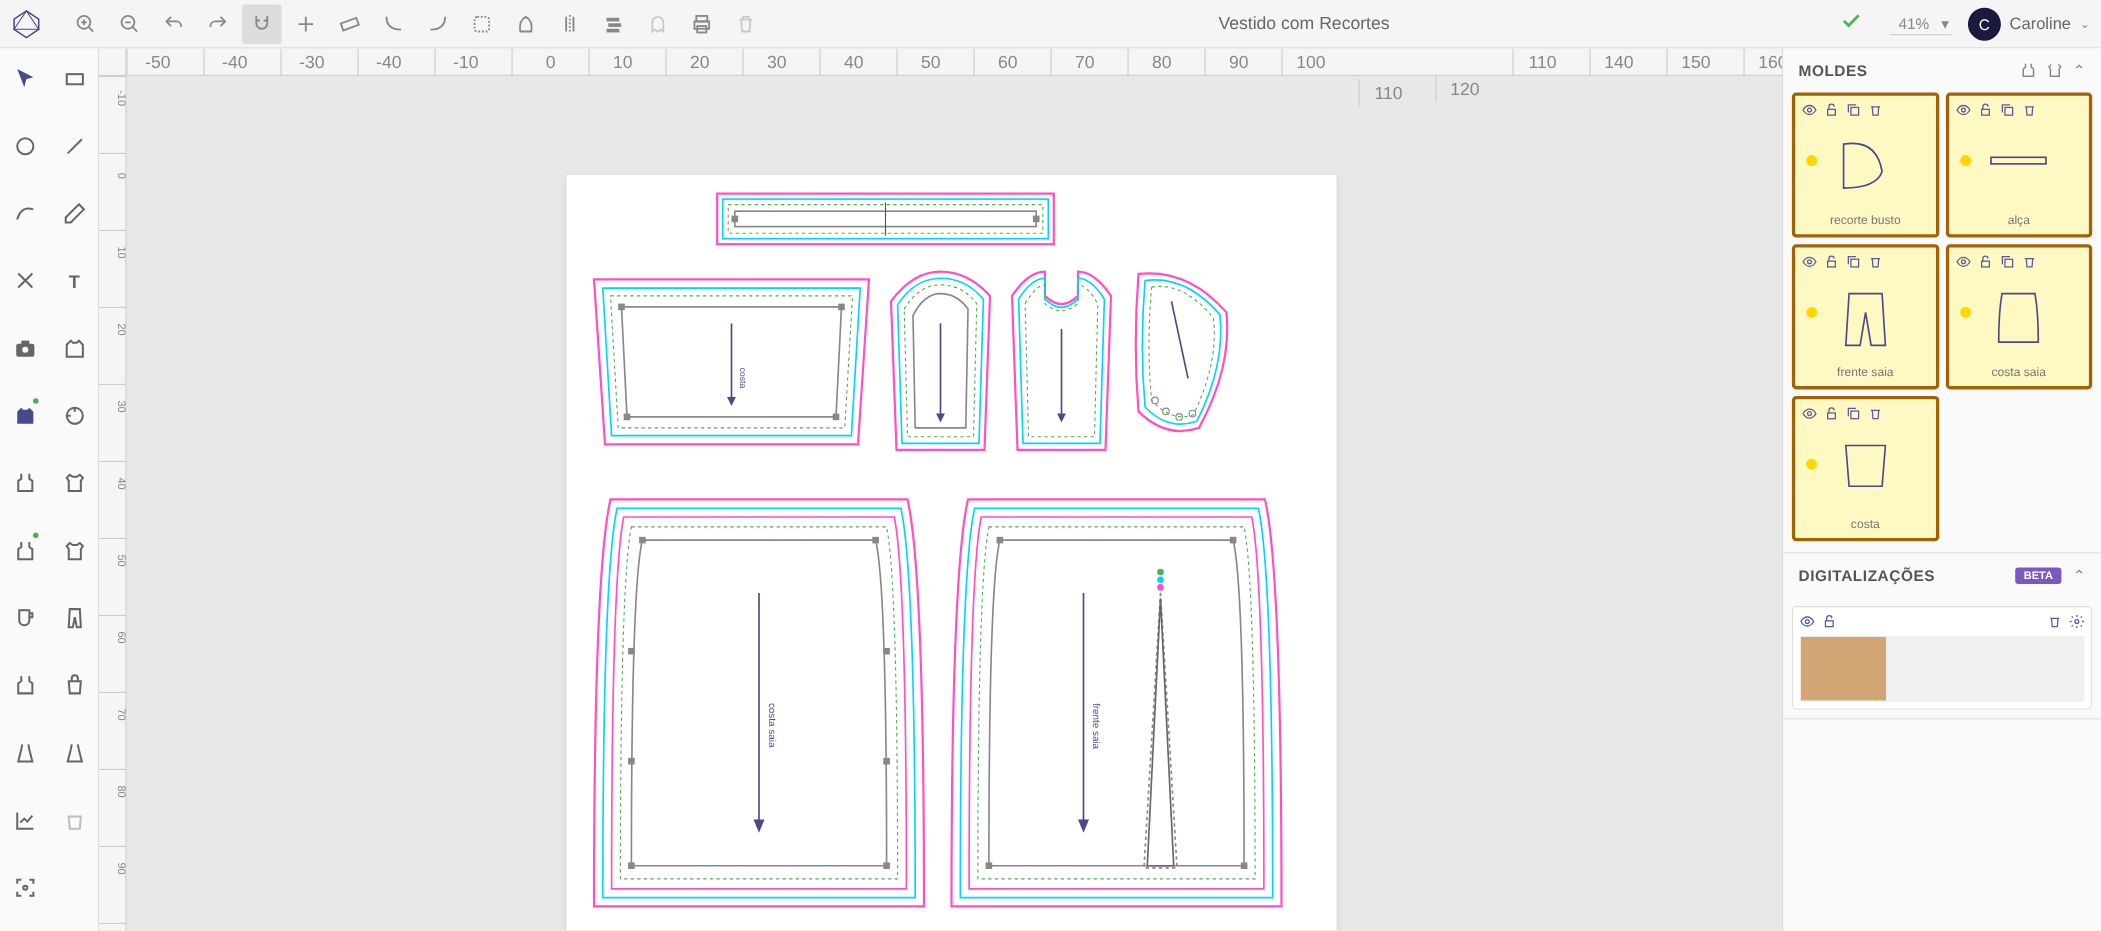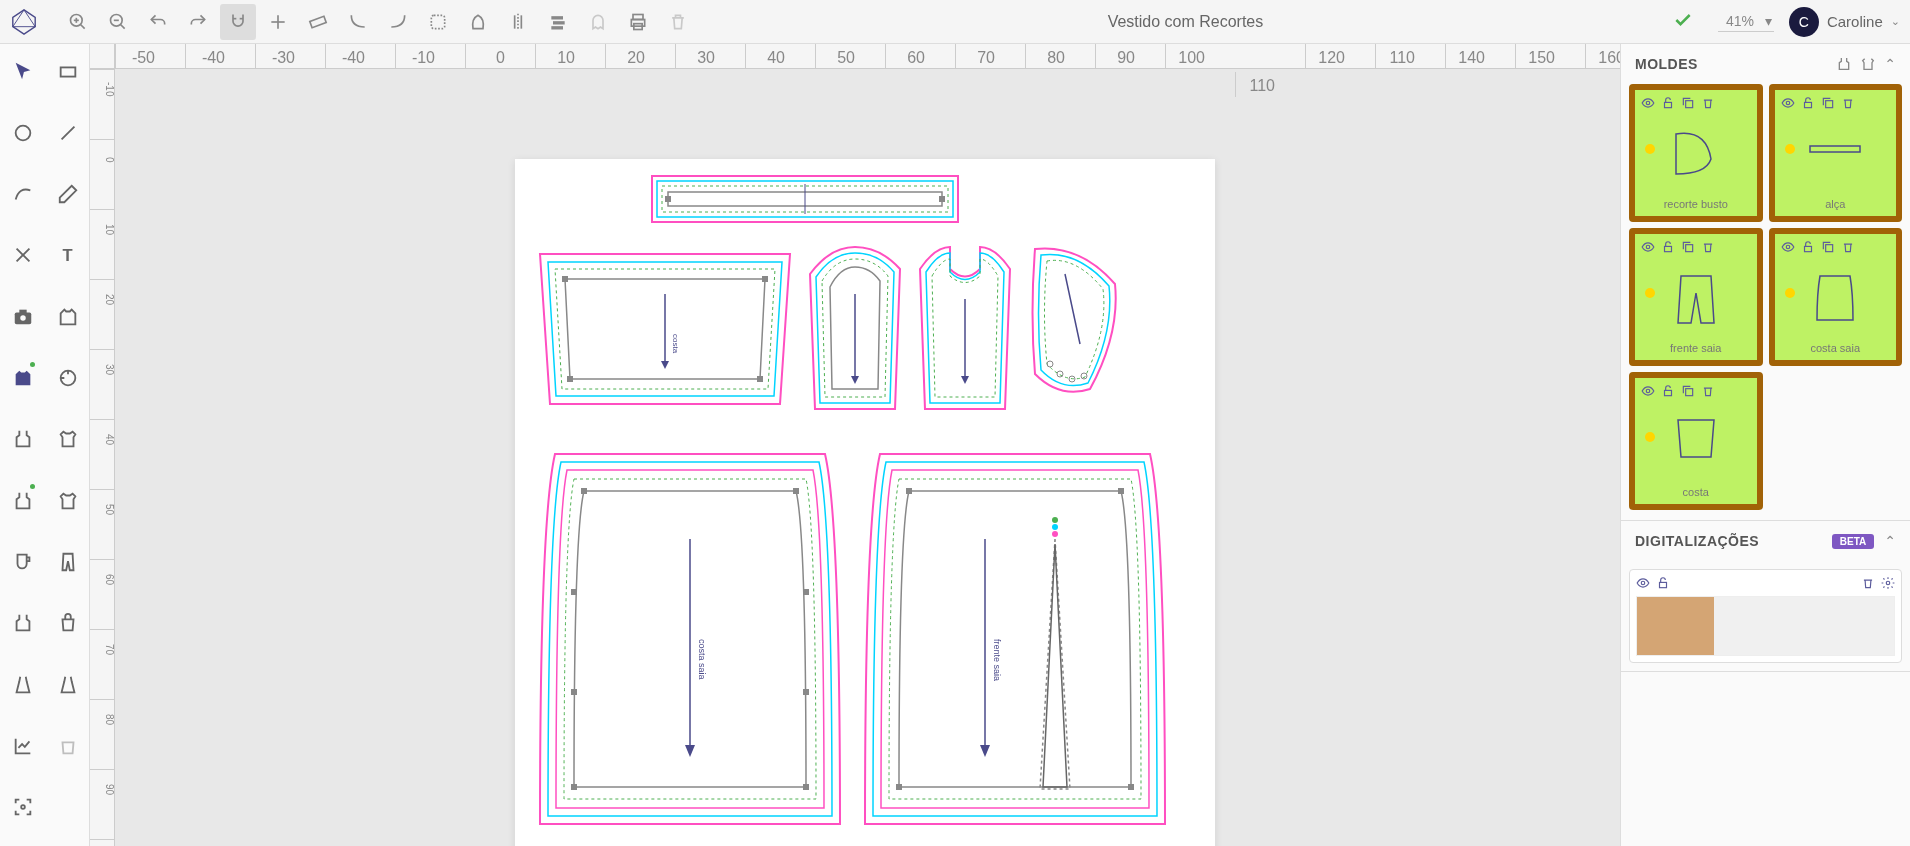--- a/index.html
+++ b/index.html
@@ -39,21 +39,21 @@
 .canvas { position: absolute; top: 25px; left: 25px; right: 0; bottom: 0; }
 .paper { position: absolute; background: white; box-shadow: 0 2px 8px rgba(0,0,0,0.1); }
 
 
 .right-panel { width: 290px; background: #fafafa; border-left: 1px solid #ddd; overflow-y: auto; }
 .panel-section { border-bottom: 1px solid #ddd; }
 .panel-header { padding: 12px 14px; display: flex; align-items: center; justify-content: space-between; }
 .panel-title { font-weight: bold; color: #555; font-size: 14px; letter-spacing: 0.5px; }
 .panel-header-icons { display: flex; gap: 8px; color: #888; }
 .mold-grid { display: grid; grid-template-columns: 1fr 1fr; gap: 6px; padding: 0 8px 10px; }
-.mold-card { border: 6px solid #a16207; border-radius: 4px; background: #bef264; padding: 6px; }
+.mold-card { border: 3px solid #a16207; border-radius: 4px; background: #fef9c3; padding: 6px; }
 .mold-icons { display: flex; gap: 6px; color: #5c5c9c; margin-bottom: 4px; }
 .mold-icons svg { width: 14px; height: 14px; }
 .mold-preview { height: 80px; display: flex; align-items: center; justify-content: center; position: relative; }
 .mold-dot { position: absolute; left: 4px; top: 30px; width: 10px; height: 10px; background: #ffd600; border-radius: 50%; }
 .mold-label { text-align: center; font-size: 11px; color: #777; margin-top: 4px; }
 .beta-badge { background: #7e57c2; color: white; font-size: 10px; padding: 2px 8px; border-radius: 3px; font-weight: bold; }
 
 .digi-card { margin: 8px; border: 1px solid #ddd; border-radius: 4px; background: white; padding: 6px; }
 .digi-icons { display: flex; justify-content: space-between; color: #5c5c9c; }
 .digi-preview { height: 60px; background: linear-gradient(90deg, #d4a574 30%, #f0f0f0 30%); margin-top: 6px; border: 1px solid #eee; }
@@ -333,21 +333,21 @@
         <div class="ruler-tick-h" style="left: 490px;">20</div>
         <div class="ruler-tick-h" style="left: 560px;">30</div>
         <div class="ruler-tick-h" style="left: 630px;">40</div>
         <div class="ruler-tick-h" style="left: 700px;">50</div>
         <div class="ruler-tick-h" style="left: 770px;">60</div>
         <div class="ruler-tick-h" style="left: 840px;">70</div>
         <div class="ruler-tick-h" style="left: 910px;">80</div>
         <div class="ruler-tick-h" style="left: 980px;">90</div>
         <div class="ruler-tick-h" style="left: 1050px;">100</div>
         <div class="ruler-tick-h" style="left: 1120px; margin-top: 28px;">110</div>
-        <div class="ruler-tick-h" style="left: 1190px;">120</div>
+        <div class="ruler-tick-h" style="left: 1190px; margin-top: 24px;">120</div>
         <div class="ruler-tick-h" style="left: 1260px;">110</div>
         <div class="ruler-tick-h" style="left: 1330px;">140</div>
         <div class="ruler-tick-h" style="left: 1400px;">150</div>
         <div class="ruler-tick-h" style="left: 1470px;">160</div>
       </div>
     <div class="ruler-v" id="ruler-v">
         <div class="ruler-tick-v" style="top: 0px;">-10</div>
         <div class="ruler-tick-v" style="top: 70px;">0</div>
         <div class="ruler-tick-v" style="top: 140px;">10</div>
         <div class="ruler-tick-v" style="top: 210px;">20</div>

